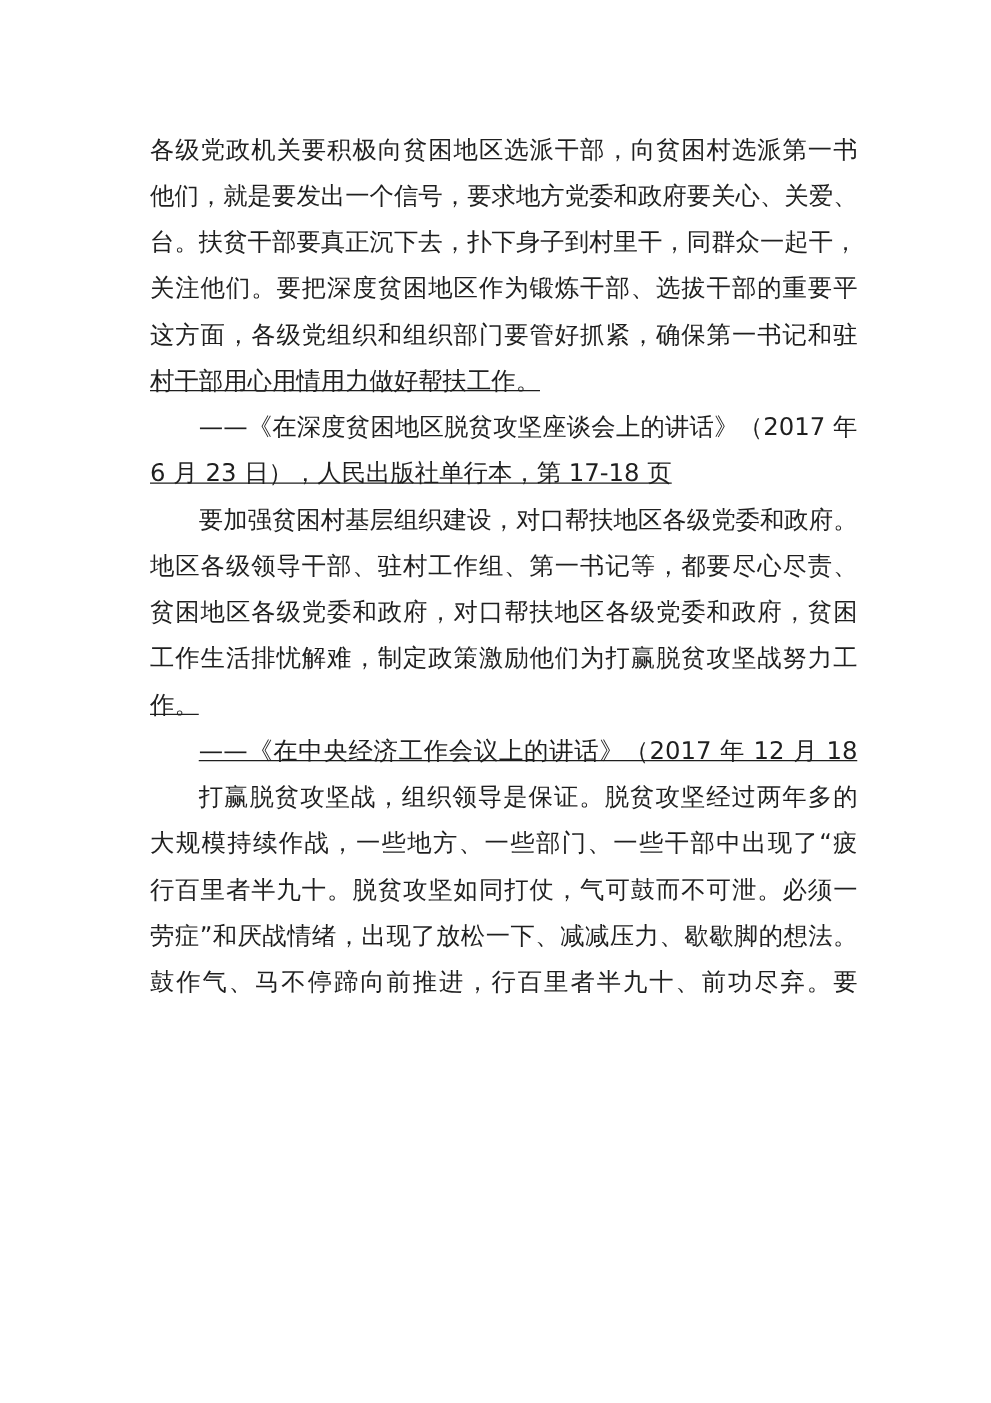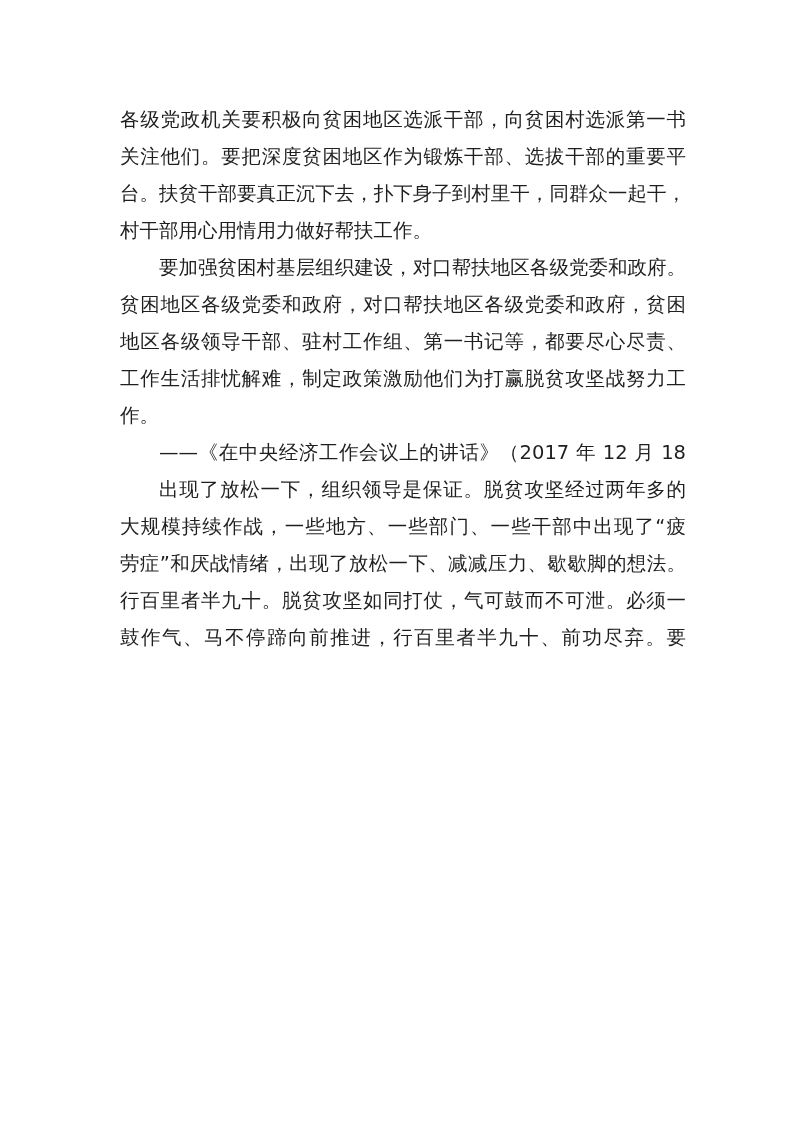--- a/index.html
+++ b/index.html
@@ -30,53 +30,60 @@
     height: 37px;
     line-height: 37px;
     font-size: 19.5px;
     text-align: justify;
     text-align-last: justify;
     overflow: hidden;
     white-space: normal;
   }
   .line.end {
     text-align-last: left;
+    text-decoration: underline;
   }
   .line.ind {
     text-indent: 2em;
   }
 </style>
 </head>
 <body>
 
 <div class="page">
   <div class="content">
 
     <div class="para">
       <div class="line fill">各级党政机关要积极向贫困地区选派干部，向贫困村选派第一书</div>
+      <div class="line fill">他们，就是要发出一个信号，要求地方党委和政府要关心、关爱、</div>
+      <div class="line fill">台。扶贫干部要真正沉下去，扑下身子到村里干，同群众一起干，</div>
       <div class="line fill">关注他们。要把深度贫困地区作为锻炼干部、选拔干部的重要平</div>
-      <div class="line fill">台。扶贫干部要真正沉下去，扑下身子到村里干，同群众一起干，</div>
+      <div class="line fill">这方面，各级党组织和组织部门要管好抓紧，确保第一书记和驻</div>
       <div class="line end">村干部用心用情用力做好帮扶工作。</div>
     </div>
 
+    <div class="para">
+      <div class="line ind fill">——《在深度贫困地区脱贫攻坚座谈会上的讲话》（2017 年</div>
+      <div class="line end">6 月 23 日），人民出版社单行本，第 17-18 页</div>
+    </div>
 
     <div class="para">
       <div class="line ind fill">要加强贫困村基层组织建设，对口帮扶地区各级党委和政府。</div>
+      <div class="line fill">地区各级领导干部、驻村工作组、第一书记等，都要尽心尽责、</div>
       <div class="line fill">贫困地区各级党委和政府，对口帮扶地区各级党委和政府，贫困</div>
-      <div class="line fill">地区各级领导干部、驻村工作组、第一书记等，都要尽心尽责、</div>
       <div class="line fill">工作生活排忧解难，制定政策激励他们为打赢脱贫攻坚战努力工</div>
       <div class="line end">作。</div>
     </div>
 
     <div class="para">
       <div class="line ind end">——《在中央经济工作会议上的讲话》（2017 年 12 月 18 日）</div>
     </div>
 
     <div class="para">
-      <div class="line ind fill">出现了放松一下，组织领导是保证。脱贫攻坚经过两年多的</div>
+      <div class="line ind fill">打赢脱贫攻坚战，组织领导是保证。脱贫攻坚经过两年多的</div>
       <div class="line fill">大规模持续作战，一些地方、一些部门、一些干部中出现了“疲</div>
+      <div class="line fill">行百里者半九十。脱贫攻坚如同打仗，气可鼓而不可泄。必须一</div>
       <div class="line fill">劳症”和厌战情绪，出现了放松一下、减减压力、歇歇脚的想法。</div>
-      <div class="line fill">行百里者半九十。脱贫攻坚如同打仗，气可鼓而不可泄。必须一</div>
       <div class="line fill">鼓作气、马不停蹄向前推进，行百里者半九十、前功尽弃。要</div>
     </div>
 
   </div>
 </div>
 
 </body></html>

